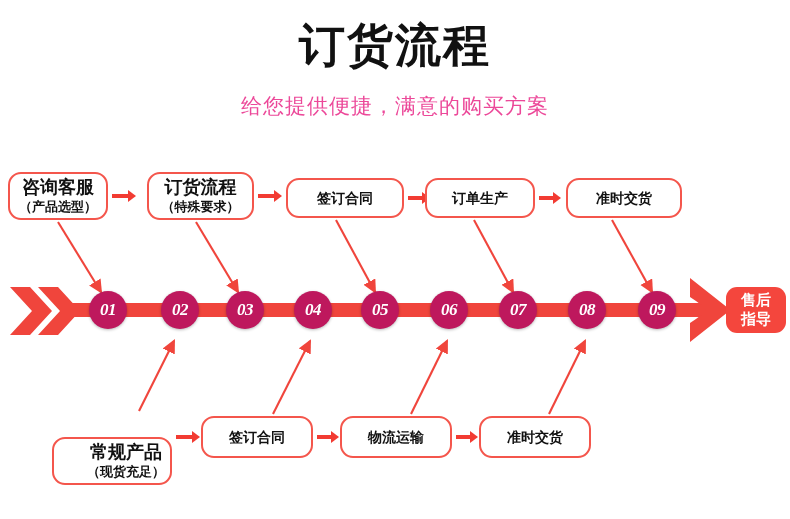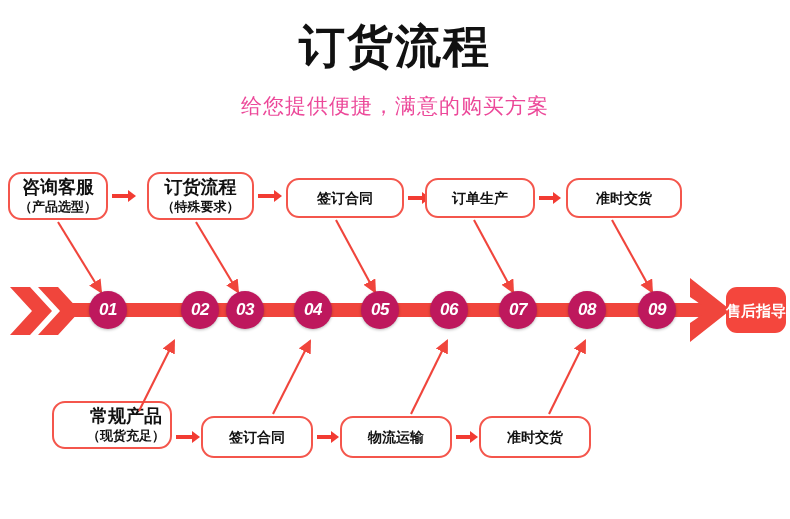--- a/index.html
+++ b/index.html
@@ -1,21 +1,21 @@
 <!DOCTYPE html>
 <html><head>
 <meta charset="utf-8">
 <style>
   html,body{margin:0;padding:0;}
   body{
     width:790px;height:519px;background:#ffffff;
     font-family:"Liberation Sans","DejaVu Sans",sans-serif;
     overflow:hidden;position:relative;
   }
-  .stage{position:absolute;left:0;top:0;width:668px;height:519px;}
+  .stage{position:absolute;left:0;top:0;width:668px;height:519px;font-family:Liberation Serif, serif;}
 
   
   .title{
     position:absolute;left:0;top:18px;width:790px;text-align:center;
     font-size:46px;line-height:56px;font-weight:700;color:#111111;
     letter-spacing:2px;
   }
   .subtitle{
     position:absolute;left:0;top:92px;width:790px;text-align:center;
     font-size:21px;line-height:28px;font-weight:400;color:#ec4899;
@@ -54,21 +54,21 @@
     display:flex;align-items:center;justify-content:center;
     font-size:17px;font-weight:700;font-style:italic;
     box-shadow:0 1px 3px rgba(0,0,0,.28);
     letter-spacing:-0.5px;
   }
 
   
   .endpill{
     position:absolute;left:726px;top:287px;width:60px;height:46px;
     background:#f4463d;border-radius:11px;color:#ffffff;
-    display:flex;flex-direction:row;align-items:center;justify-content:center;
+    display:flex;flex-direction:column;align-items:center;justify-content:center;
     font-size:15px;line-height:19px;font-weight:700;
   }
 
   
   .links{position:absolute;left:0;top:0;width:790px;height:519px;pointer-events:none;}
 </style>
 </head>
 <body>
 
 <div class="stage">
@@ -107,21 +107,21 @@
   </div>
   <div class="hconn" style="left:539px;top:192px;width:22px;">
     <span class="shaft"></span>
     <span class="head"></span>
   </div>
 
   <div class="pbox single" style="left:566px;top:178px;width:116px;height:40px;">
     <span class="l1">准时交货</span>
   </div>
 
-  <div class="pbox" style="left:52px;top:401px;width:120px;height:48px;padding-left:28px;">
+  <div class="pbox" style="left:52px;top:437px;width:120px;height:48px;padding-left:28px;">
     <span class="l1">常规产品</span>
     <span class="l2">（现货充足）</span>
   </div>
   <div class="hconn" style="left:176px;top:431px;width:24px;">
     <span class="shaft"></span>
     <span class="head"></span>
   </div>
 
   <div class="pbox single" style="left:201px;top:416px;width:112px;height:42px;">
     <span class="l1">签订合同</span>
@@ -175,21 +175,21 @@
     </svg>
   </div>
 
   <div class="arrowhead">
     <svg width="40" height="64" viewBox="0 0 40 64">
       <path d="M0,0 L38,30 Q40,32 38,34 L0,64 L0,45 Q14,36 16,32 Q14,28 0,19 Z" fill="#f0453c"></path>
     </svg>
   </div>
 
   <div class="circle" style="left:89px;top:291px;">01</div>
-  <div class="circle" style="left:161px;top:291px;margin-left:20px;">02</div>
+  <div class="circle" style="left:161px;top:291px;">02</div>
   <div class="circle" style="left:226px;top:291px;">03</div>
   <div class="circle" style="left:294px;top:291px;">04</div>
   <div class="circle" style="left:361px;top:291px;">05</div>
   <div class="circle" style="left:430px;top:291px;">06</div>
   <div class="circle" style="left:499px;top:291px;">07</div>
   <div class="circle" style="left:568px;top:291px;">08</div>
   <div class="circle" style="left:638px;top:291px;">09</div>
 
   <div class="endpill">
     <span>售后</span>

